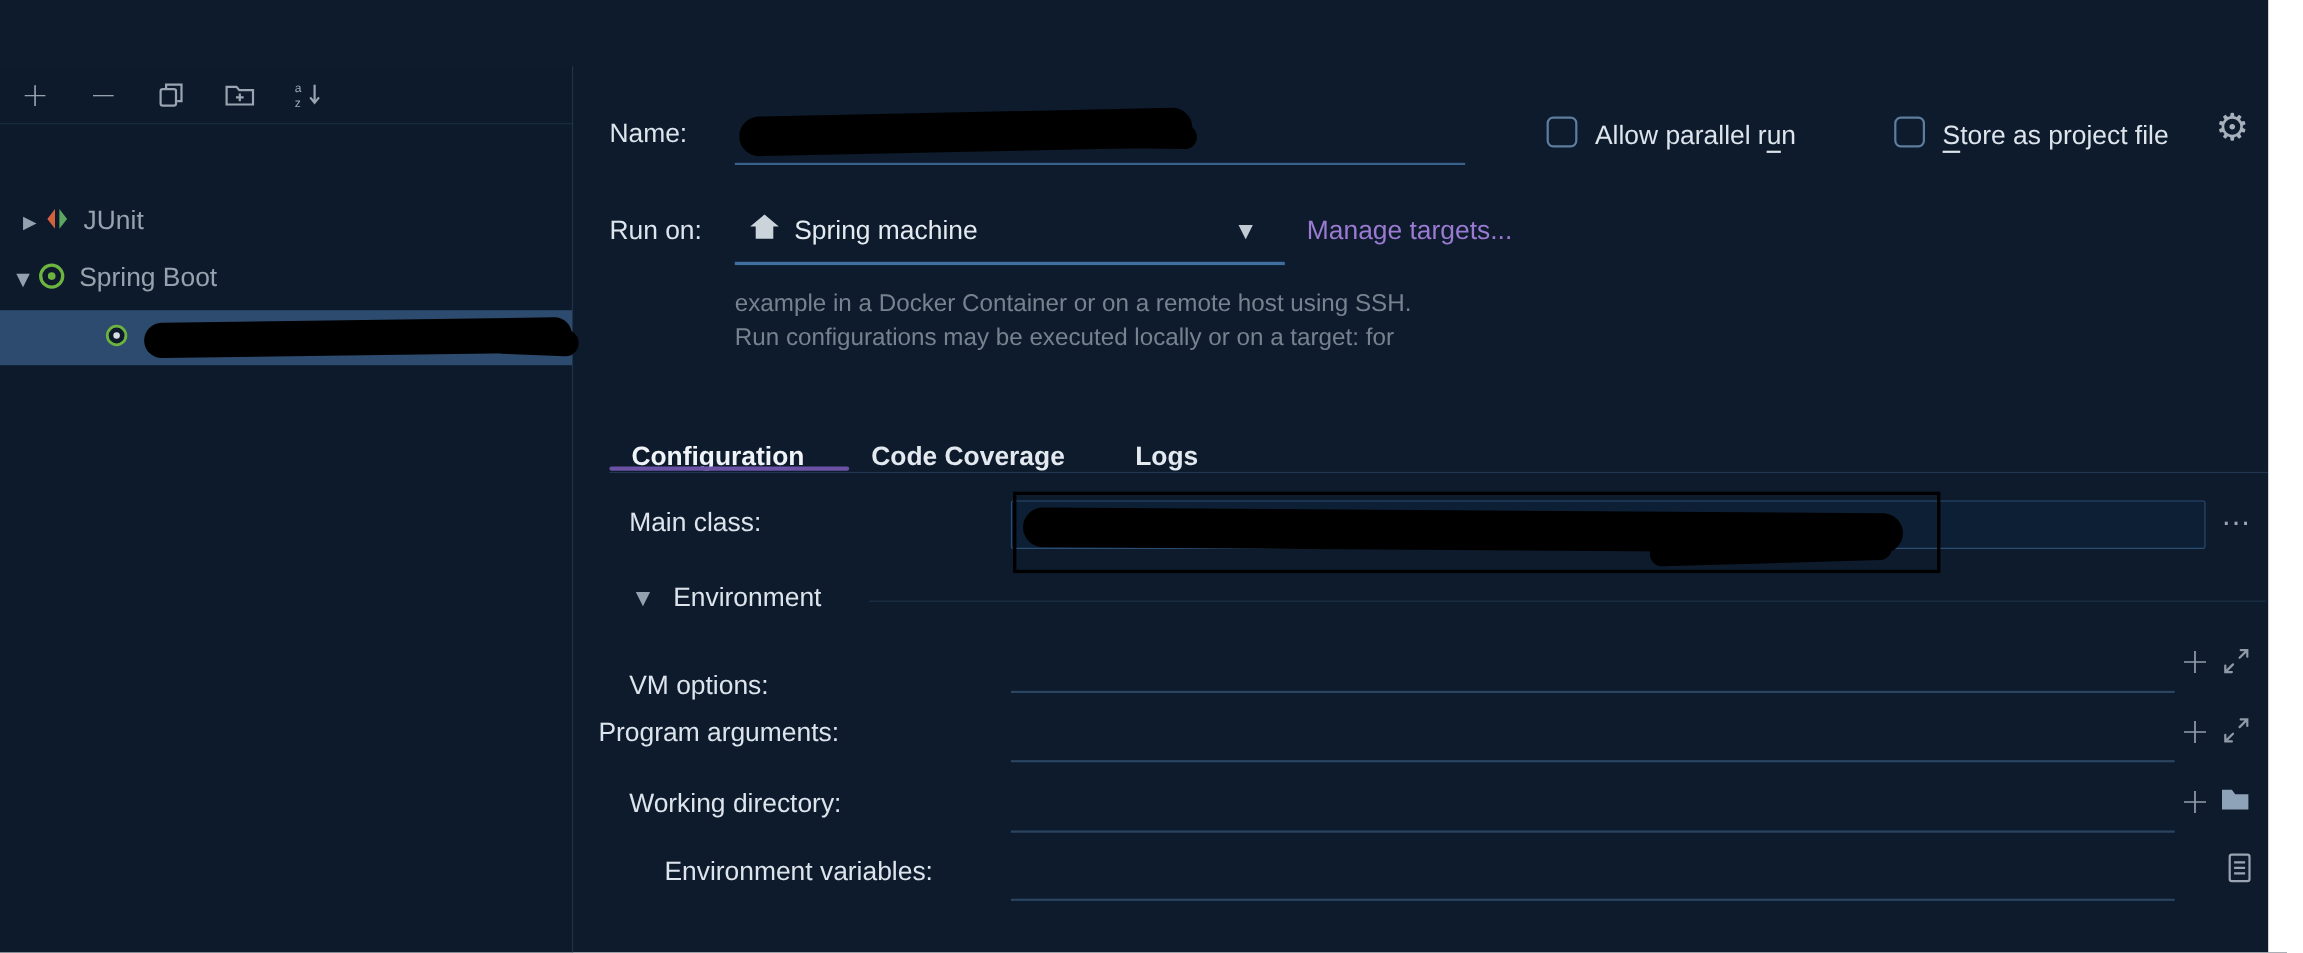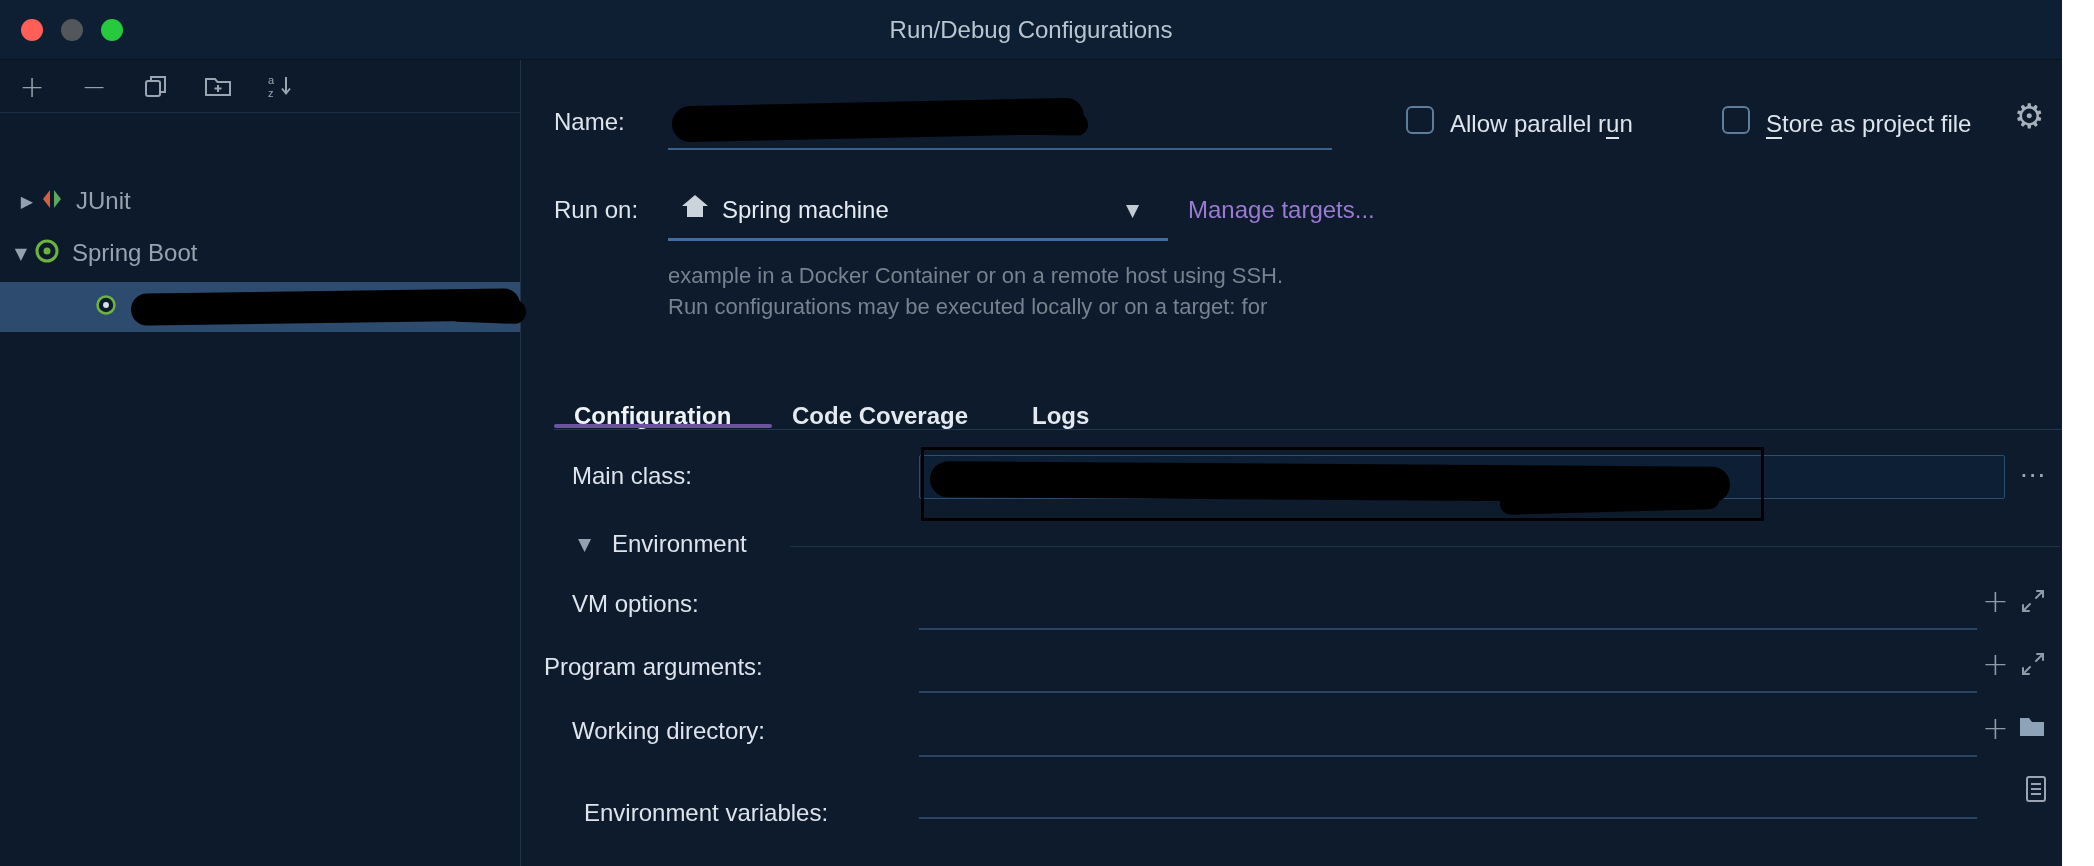--- a/index.html
+++ b/index.html
@@ -88,24 +88,24 @@
     border:3px solid #000; }
   #mc-redact-blob { position:absolute; left:6px; top:14px; width:800px; height:36px;
     background:#000; border-radius:18px; transform:rotate(0.4deg); }
   #mc-redact-blob::after { content:""; position:absolute; right:10px; top:24px; width:220px; height:22px;
     background:#000; border-radius:11px; transform:rotate(-2deg); }
 
   #env-caret { position:absolute; left:578px; top:534px; font-size:17px; color:#93a0ae; cursor:pointer; }
   #lbl-environment { left:612px; top:530px; }
   #env-line { position:absolute; left:790px; top:546px; width:1270px; height:1px; background:#203449; }
 
-  #lbl-vm      { left:572px; top:590px; }
+  #lbl-vm      { left:572px; top:610px; }
   #lbl-prog    { left:544px; top:653px; }
   #lbl-workdir { left:572px; top:717px; }
-  #lbl-envvars { left:584px; top:779px;margin-top:20px; }
+  #lbl-envvars { left:604px; top:779px; }
   .field-underline { position:absolute; left:919px; width:1058px; height:2px; background:#2a4562; }
   #ul-vm      { top:628px; }
   #ul-prog    { top:691px; }
   #ul-workdir { top:755px; }
   #ul-envvars { top:817px; }
 
   .icon-plus { position:absolute; left:1982px; color:#8f9aa6; font-size:32px; font-weight:300; cursor:pointer; }
   #plus-vm   { top:582px; }
   #plus-prog { top:645px; }
   #plus-work { top:709px; }
@@ -115,26 +115,20 @@
   #folder-workdir { position:absolute; left:2018px; top:714px; cursor:pointer; }
   #list-envvars   { position:absolute; left:2024px; top:775px; cursor:pointer; }
 
   #right-strip { position:absolute; left:2062px; top:0; width:32px; height:866px; background:#ffffff; }
 </style>
 </head>
 <body>
 
 <div id="app">
 
-  <div id="titlebar">
-    <div class="tl" id="tl-close"></div>
-    <div class="tl" id="tl-min"></div>
-    <div class="tl" id="tl-zoom"></div>
-    <div id="window-title">Run/Debug Configurations</div>
-  </div>
 
   <div id="sidebar">
     <div id="sb-toolbar">
       <span class="tb-icon icon-text">+</span>
       <span class="tb-icon icon-text">−</span>
       <span class="tb-icon">
         <svg width="26" height="26" viewBox="0 0 26 26">
           <rect x="3" y="8" width="14" height="15" rx="2" fill="none" stroke="#9aa5b1" stroke-width="2"></rect>
           <path d="M8 8 V4 h14 v15 h-4" fill="none" stroke="#9aa5b1" stroke-width="2"></path>
         </svg>

